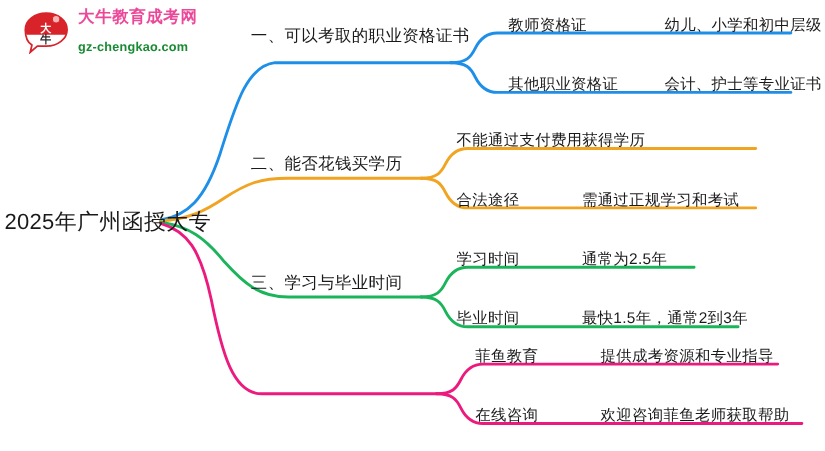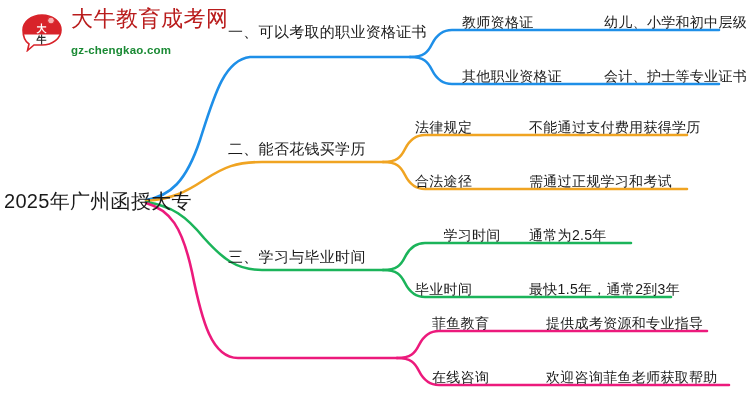--- a/index.html
+++ b/index.html
@@ -45,23 +45,23 @@
     height: 40px;
     flex: none;
   }
   .logo-text-wrap {
     display: flex;
     flex-direction: column;
     justify-content: center;
     line-height: 1;
   }
   .logo-cn {
-    font-size: 22px;
-    font-weight: normal;
-    color: #b91c1c;
+    font-size: 15px;
+    font-weight: bold;
+    color: #ec4899;
     letter-spacing: 0.5px;
     white-space: nowrap;
   }
   .logo-en {
     font-size: 11.5px;
     font-weight: bold;
     color: #1a8a34;
     letter-spacing: 0.2px;
     margin-top: 15px;
     white-space: nowrap;
@@ -165,30 +165,29 @@
     <span class="leaf-key" style="width:142px;">教师资格证</span>
     <span class="leaf-val">幼儿、小学和初中层级</span>
   </div>
   <div class="leaf" style="left:462px; top:68px;">
     <span class="leaf-key" style="width:142px;">其他职业资格证</span>
     <span class="leaf-val">会计、护士等专业证书</span>
   </div>
 
   <div class="branch-title" style="left:228px; top:140px;">二、能否花钱买学历</div>
   <div class="leaf" style="left:415px; top:119px;">
-    <span class="leaf-key" style="width:114px;">法律规定</span>
     <span class="leaf-val">不能通过支付费用获得学历</span>
   </div>
   <div class="leaf" style="left:415px; top:173px;justify-content:space-between;">
     <span class="leaf-key" style="width:114px;">合法途径</span>
     <span class="leaf-val">需通过正规学习和考试</span>
   </div>
 
   <div class="branch-title" style="left:228px; top:248px;">三、学习与毕业时间</div>
-  <div class="leaf" style="left:415px; top:227px;text-align:center;">
+  <div class="leaf" style="left:415px; top:227px;">
     <span class="leaf-key" style="width:114px;">学习时间</span>
     <span class="leaf-val">通常为2.5年</span>
   </div>
   <div class="leaf" style="left:415px; top:281px;">
     <span class="leaf-key" style="width:114px;">毕业时间</span>
     <span class="leaf-val">最快1.5年，通常2到3年</span>
   </div>
 
   <div class="leaf" style="left:432px; top:315px;">
     <span class="leaf-key" style="width:114px;">菲鱼教育</span>

